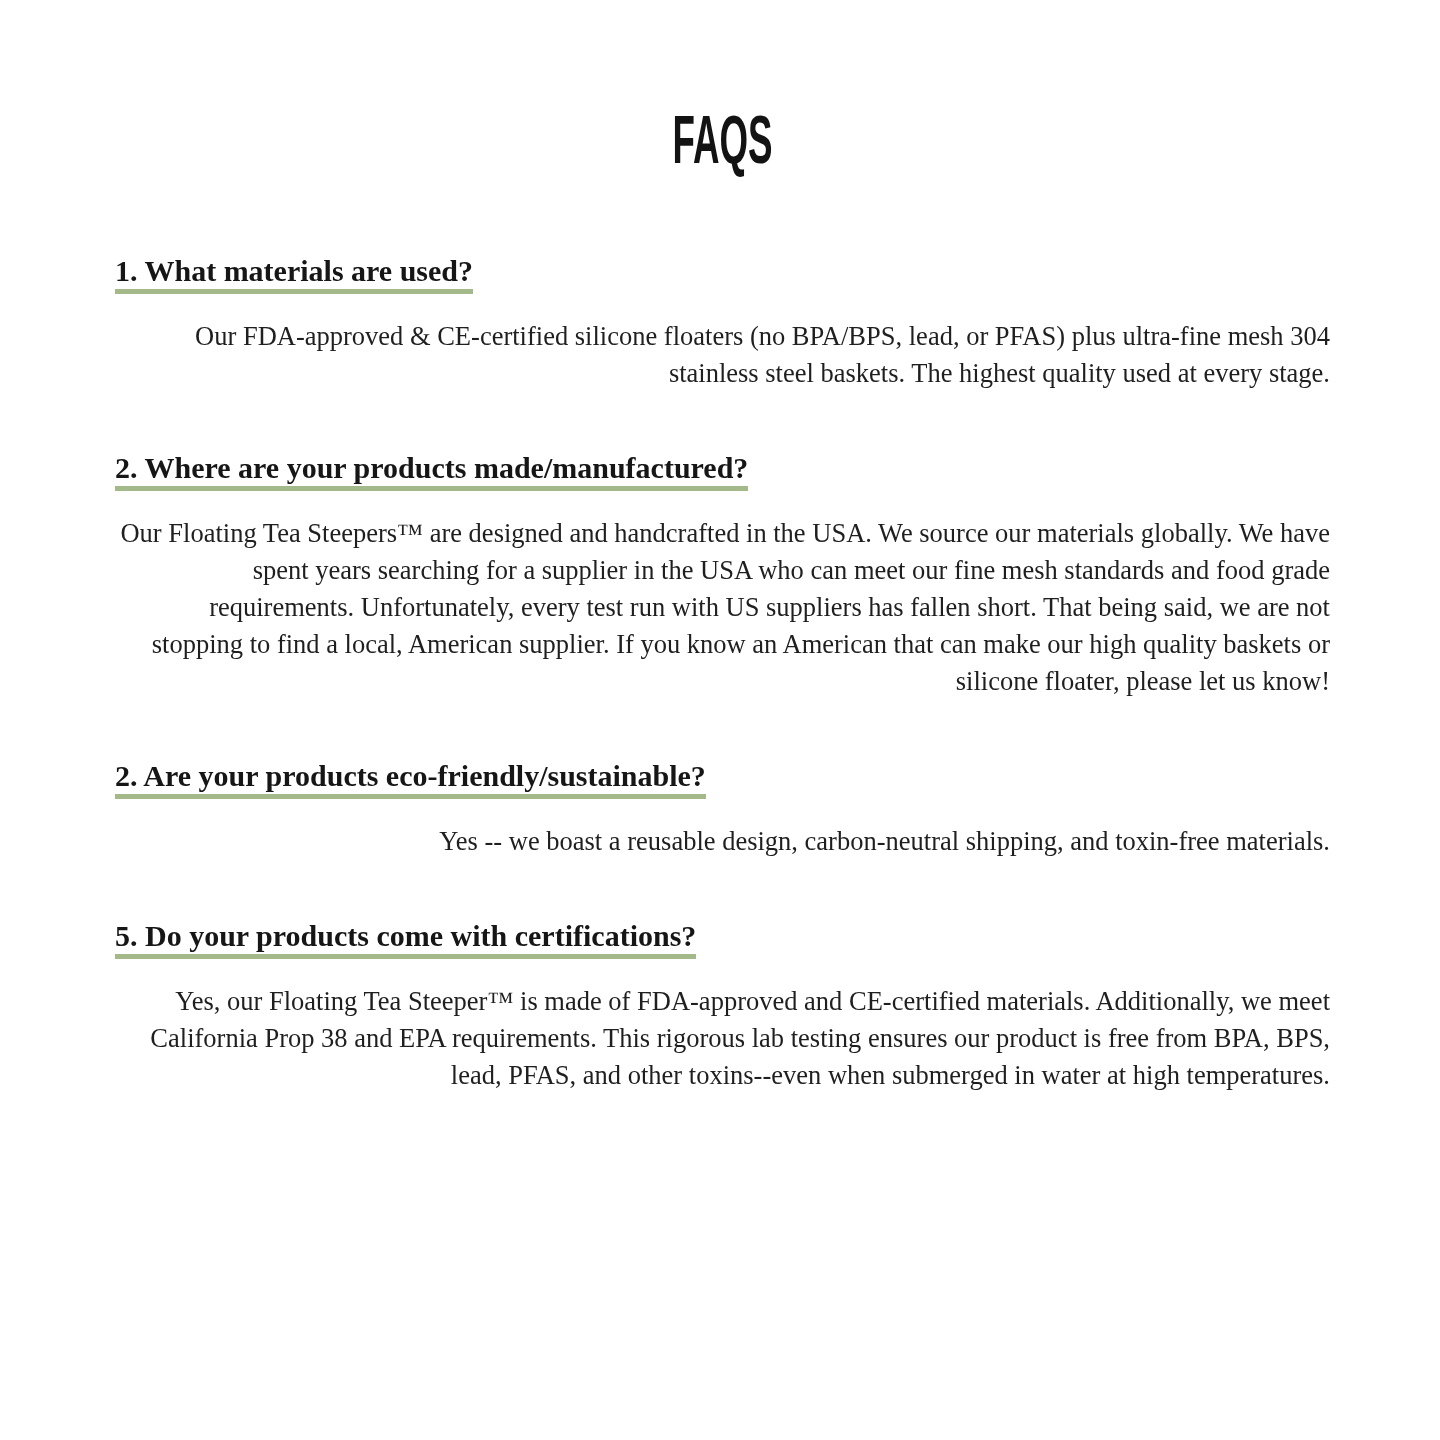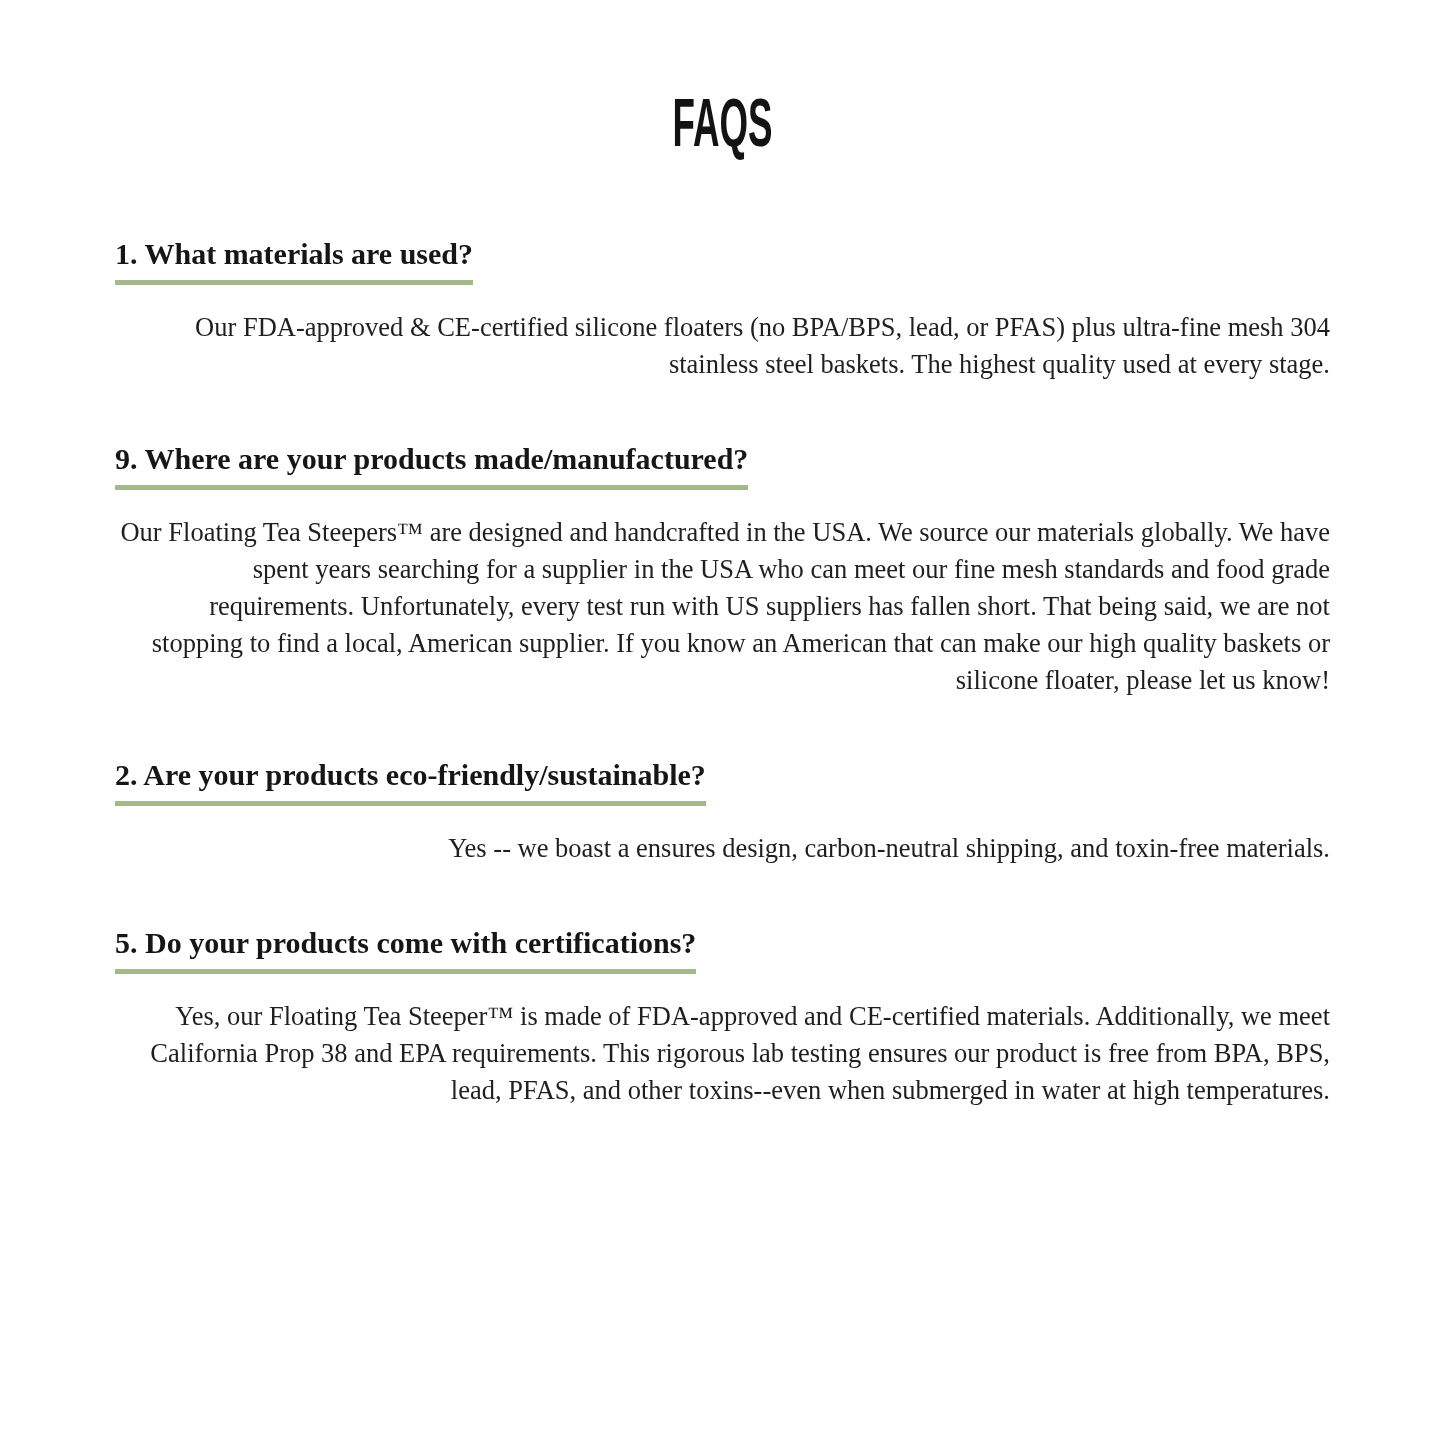--- a/index.html
+++ b/index.html
@@ -13,21 +13,21 @@
     font-family: "Liberation Serif", serif;
     color: #1f1f1f;
     overflow: hidden;
   }
   .page {
     box-sizing: border-box;
     width: 1440px;
     padding: 88px 110px 0 115px;
   }
   .page-title {
-    margin: 0 0 80px 0;
+    margin: 17px 0 80px 0;
     text-align: center;
     font-family: "Liberation Sans", sans-serif;
     font-weight: bold;
     font-size: 68px;
     line-height: 1;
     color: #131313;
     letter-spacing: 0;
   }
   .page-title .title-inner {
     display: inline-block;
@@ -40,21 +40,20 @@
   }
   .faq-question {
     margin: 0 0 24px 0;
     font-size: 30px;
     line-height: 1.2;
     font-weight: bold;
     color: #161616;
   }
   .faq-question .q-text {
     display: inline-block;
-    padding-bottom: 8px;
     border-bottom: 5px solid #a4b98a;
   }
   .faq-answer {
     margin: 0;
     font-size: 26.5px;
     line-height: 37px;
     color: #1f1f1f;
     max-width: 1220px;
     text-align: right;
   }
@@ -65,27 +64,27 @@
 <main class="page">
 
   <h1 class="page-title"><span class="title-inner">FAQS</span></h1>
 
   <section class="faq-item">
     <h2 class="faq-question"><span class="q-text">1. What materials are used?</span></h2>
     <p class="faq-answer">Our FDA-approved &amp; CE-certified silicone floaters (no BPA/BPS, lead, or PFAS) plus ultra-fine mesh 304 stainless steel baskets. The highest quality used at every stage.</p>
   </section>
 
   <section class="faq-item">
-    <h2 class="faq-question"><span class="q-text">9. Where are your products made/manufactured?</span></h2>
+    <h2 class="faq-question"><span class="q-text">2. Where are your products made/manufactured?</span></h2>
     <p class="faq-answer">Our Floating Tea Steepers™ are designed and handcrafted in the USA. We source our materials globally. We have spent years searching for a supplier in the USA who can meet our fine mesh standards and food grade requirements. Unfortunately, every test run with US suppliers has fallen short. That being said, we are not stopping to find a local, American supplier. If you know an American that can make our high quality baskets or silicone floater, please let us know!</p>
   </section>
 
   <section class="faq-item">
     <h2 class="faq-question"><span class="q-text">2. Are your products eco-friendly/sustainable?</span></h2>
-    <p class="faq-answer">Yes -- we boast a ensures design, carbon-neutral shipping, and toxin-free materials.</p>
+    <p class="faq-answer">Yes -- we boast a reusable design, carbon-neutral shipping, and toxin-free materials.</p>
   </section>
 
   <section class="faq-item">
     <h2 class="faq-question"><span class="q-text">5. Do your products come with certifications?</span></h2>
     <p class="faq-answer">Yes, our Floating Tea Steeper™ is made of FDA-approved and CE-certified materials. Additionally, we meet California Prop 38 and EPA requirements. This rigorous lab testing ensures our product is free from BPA, BPS, lead, PFAS, and other toxins--even when submerged in water at high temperatures.</p>
   </section>
 
 
 </main>
 

